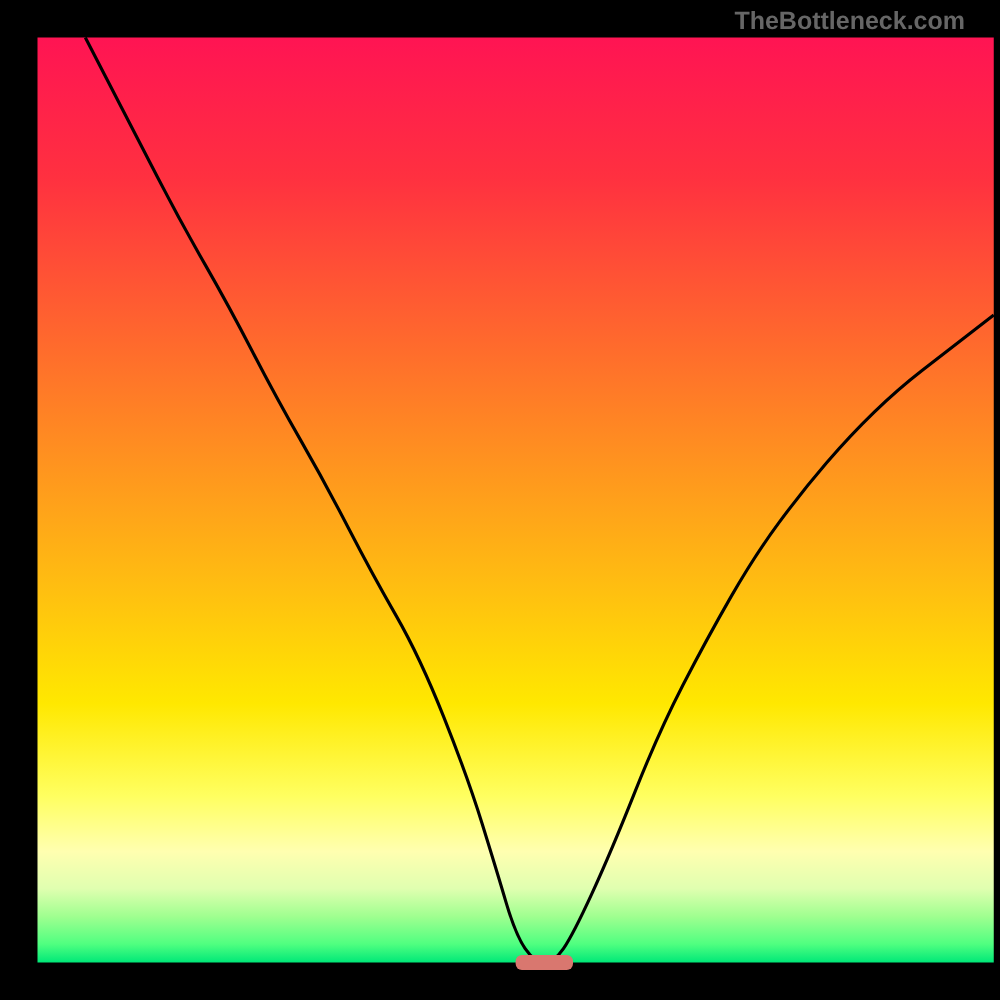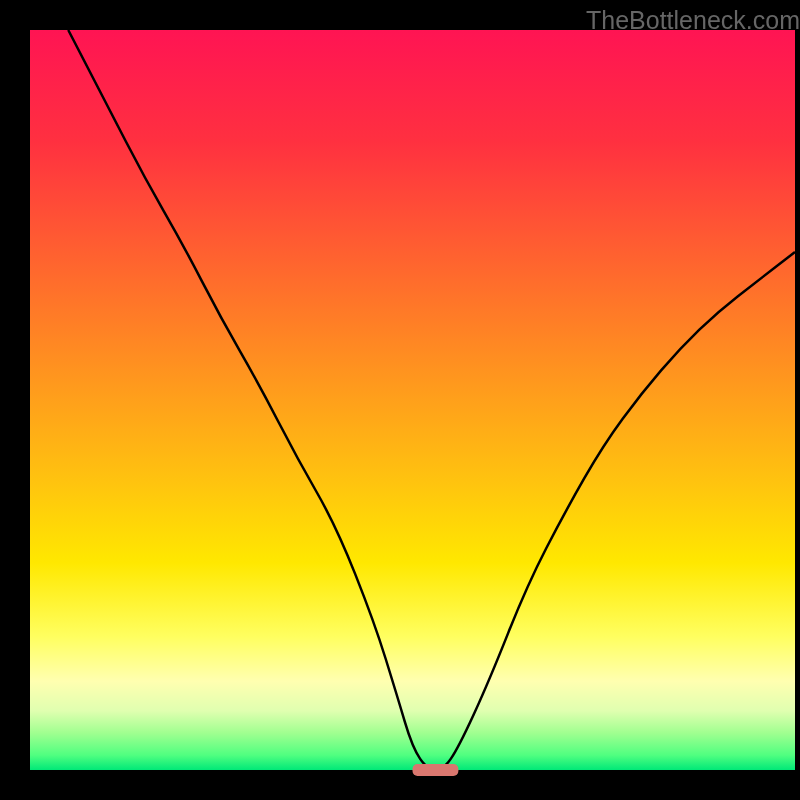--- a/index.html
+++ b/index.html
@@ -12,24 +12,24 @@
     font-family: Arial, sans-serif;
   }
   .container {
     position: relative;
     width: 800px;
     height: 800px;
   }
   .watermark {
     position: absolute;
     top: 6px;
-    right: 0;
+    right: 28px;
     color: #666;
-    font-size: 25px;
-    font-weight: 400;
+    font-size: 20px;
+    font-weight: 700;
     z-index: 10;
   }
   svg {
     position: absolute;
     top: 0;
     left: 0;
   }
 </style>
 </head>
 <body>

